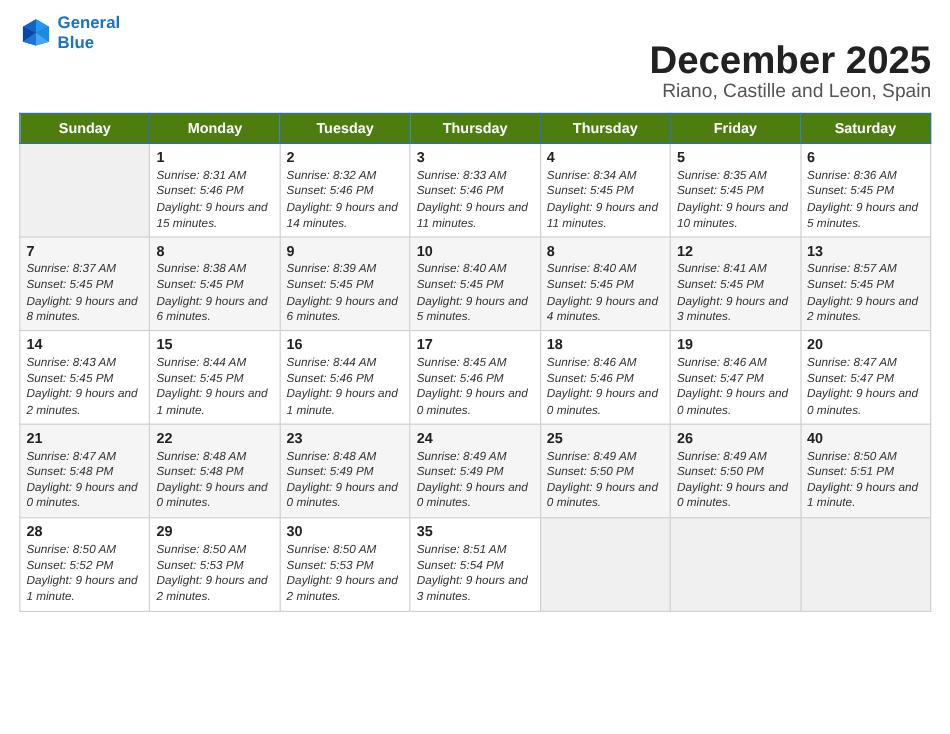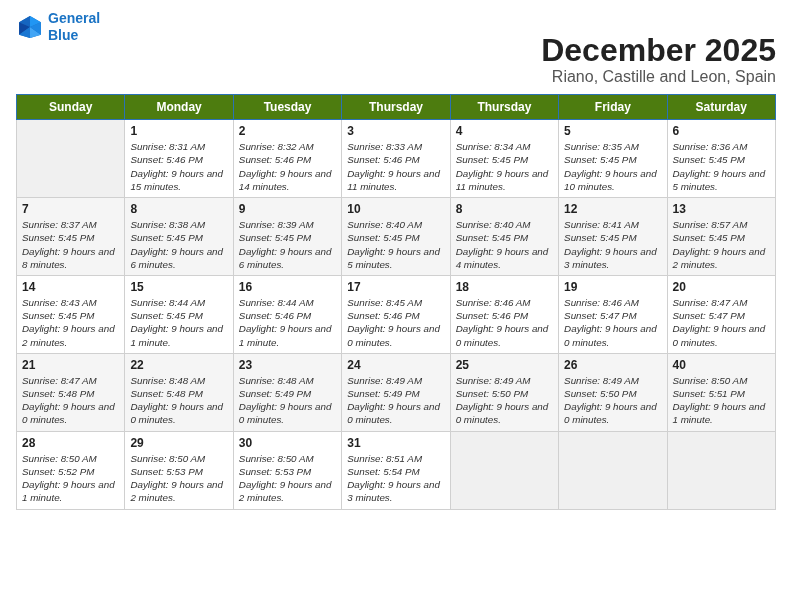--- a/index.html
+++ b/index.html
@@ -384,21 +384,21 @@
       </td>
           <td>
         <span class="day-number">30</span>
         <div class="day-info">
           <span>Sunrise: 8:50 AM</span><br>
           <span>Sunset: 5:53 PM</span><br>
           <span>Daylight: 9 hours and 2 minutes.</span>
         </div>
       </td>
           <td>
-        <span class="day-number">31</span>
+        <span class="day-number">35</span>
         <div class="day-info">
           <span>Sunrise: 8:51 AM</span><br>
           <span>Sunset: 5:54 PM</span><br>
           <span>Daylight: 9 hours and 3 minutes.</span>
         </div>
       </td>
           <td class="empty-cell"></td>
           <td class="empty-cell"></td>
           <td class="empty-cell"></td>
         </tr>

